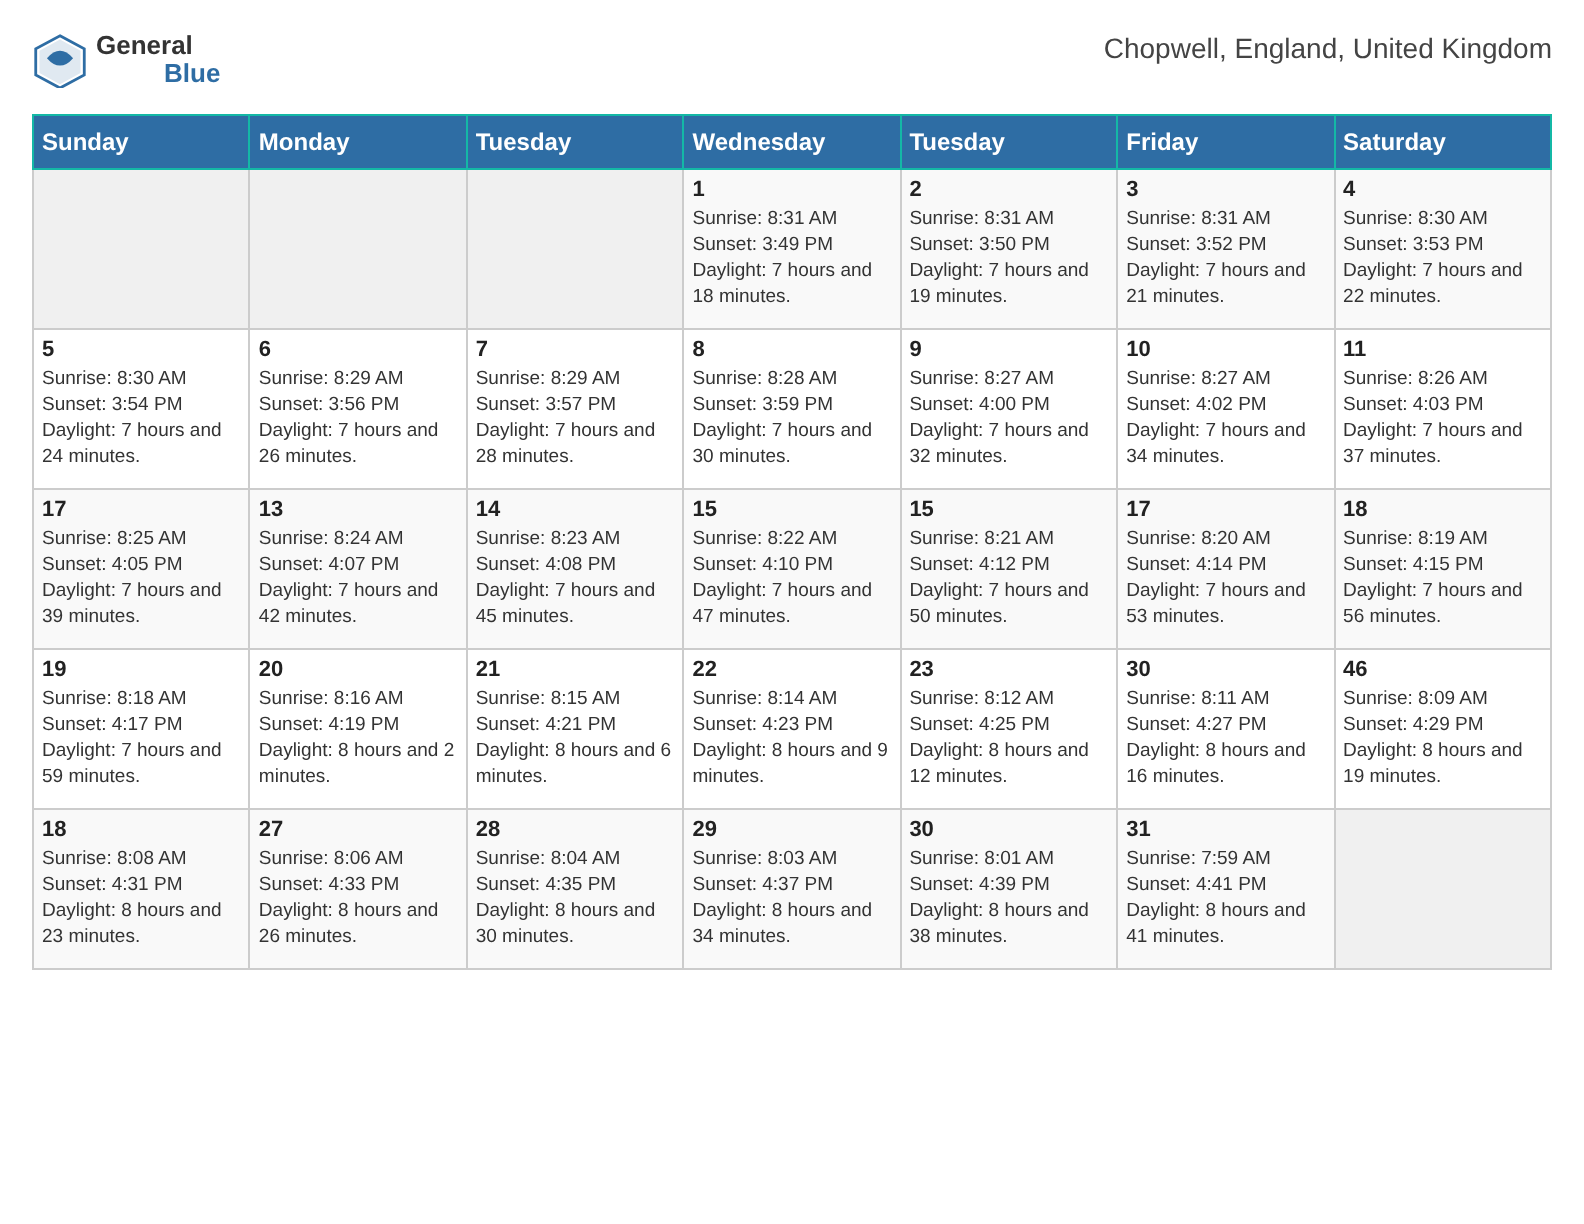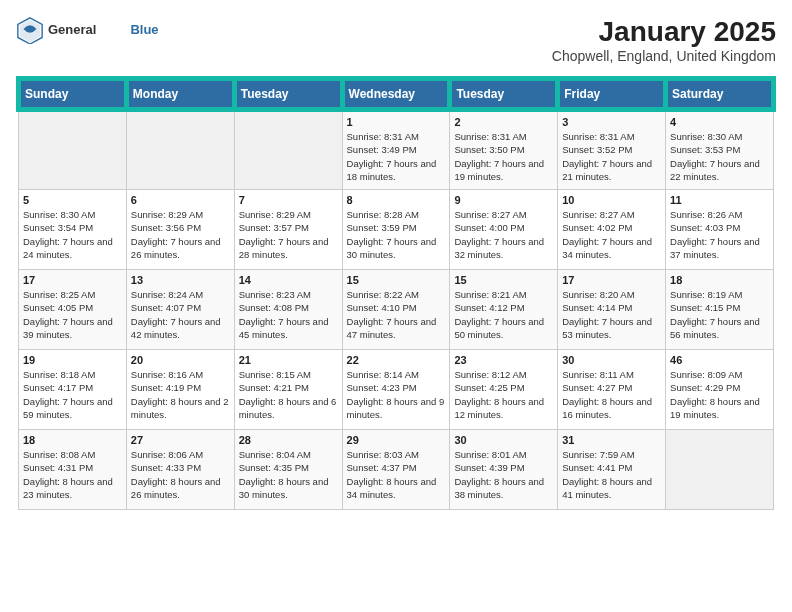--- a/index.html
+++ b/index.html
@@ -16,20 +16,21 @@
       align-items: flex-start;
       margin-bottom: 12px;
     }
     .logo {
       display: flex;
       align-items: center;
       gap: 4px;
     }
     .logo-text {
       display: flex;
+      flex-direction: column;
       font-size: 13px;
       font-weight: bold;
       line-height: 1.1;
     }
     .logo-text .general { color: #333; }
     .logo-text .blue { color: #2e6da4; margin-left: 34px; }
     .logo-icon {
       width: 28px;
       height: 28px;
     }
@@ -51,21 +52,21 @@
       border-collapse: collapse;
       border: 1px solid #ccc;
     }
     .calendar th {
       background-color: #2e6da4;
       color: #fff;
       font-size: 12px;
       font-weight: bold;
       padding: 6px 4px;
       text-align: left;
-      border: 5px solid #14b8a6;
+      border: 1px solid #14b8a6;
       margin-left: 44px;
     }
     .calendar td {
       vertical-align: top;
       border: 1px solid #ccc;
       padding: 4px;
       font-size: 10px;
       color: #333;
       width: calc(100% / 7);
       height: 80px;
@@ -102,21 +103,20 @@
       <polygon points="15,4 26,10 26,22 15,28 4,22 4,10" fill="#2e6da4" opacity="0.15"></polygon>
       <polygon points="15,2 28,9 28,23 15,30 2,23 2,9" fill="none" stroke="#2e6da4" stroke-width="1.5"></polygon>
       <path d="M8,14 Q15,6 22,14 Q15,22 8,14Z" fill="#2e6da4"></path>
     </svg>
     <div class="logo-text">
       <span class="general">General</span>
       <span class="blue">Blue</span>
     </div>
   </div>
   <div class="title-block">
-    <h1>January 2025</h1>
     <h2>Chopwell, England, United Kingdom</h2>
   </div>
 </div>
 
 <table class="calendar">
   <thead>
     <tr>
     <th>Sunday</th>
         <th>Monday</th>
         <th>Tuesday</th>

